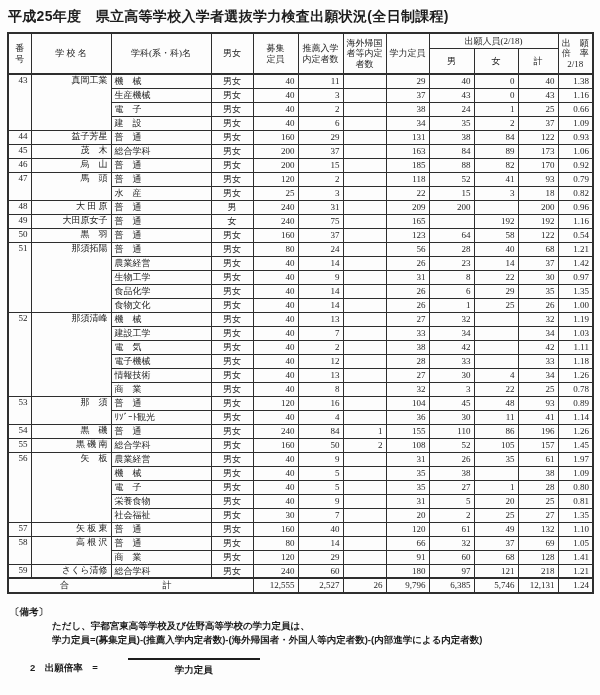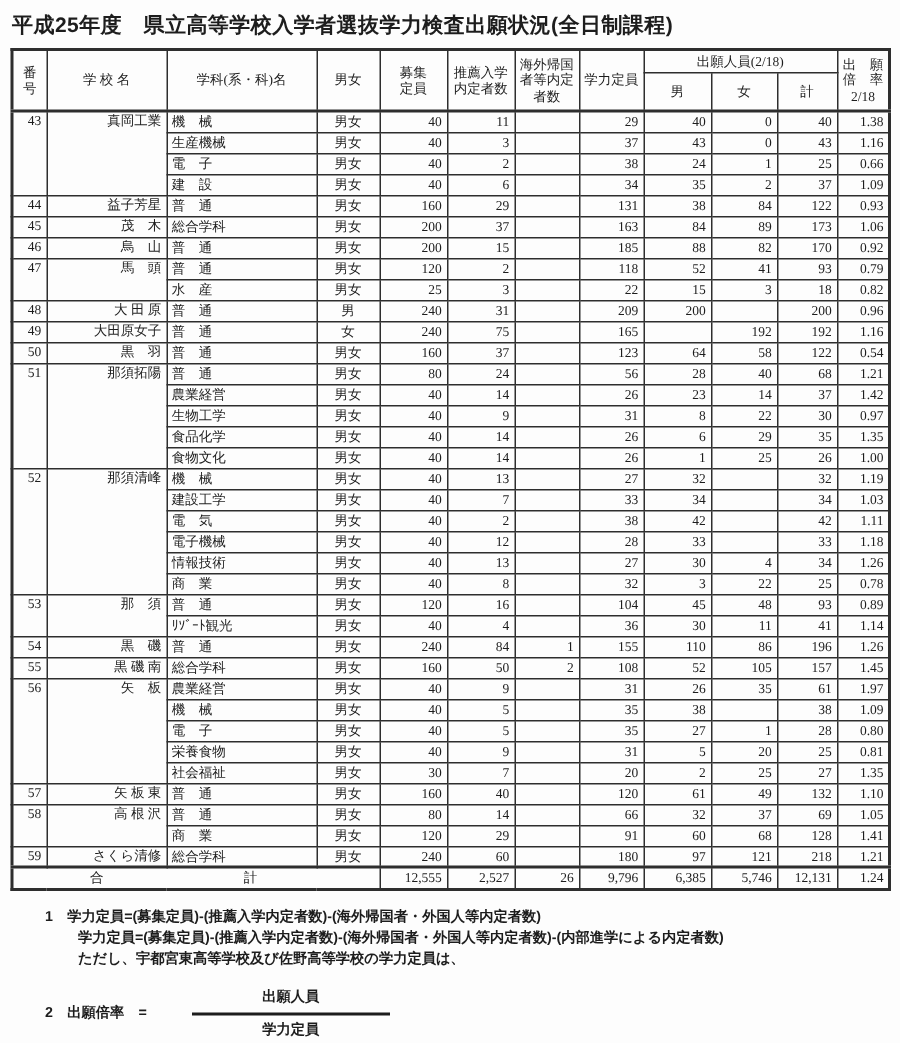--- a/index.html
+++ b/index.html
@@ -612,24 +612,23 @@
         <td class="num b-aca">9,796</td>
         <td class="num b-male">6,385</td>
         <td class="num">5,746</td>
         <td class="num">12,131</td>
         <td class="num b-ratio">1.24</td>
       </tr>
     </tbody>
 </table>
 
 <div class="notes">
-  <div class="n-item1">1　学力定員=(募集定員)-(推薦入学内定者数)-(海外帰国者・外国人等内定者数)</div>
+  <div>〔備考〕</div>
+  <div class="n-sub">ただし、宇都宮東高等学校及び佐野高等学校の学力定員は、</div>
   <div class="n-sub">学力定員=(募集定員)-(推薦入学内定者数)-(海外帰国者・外国人等内定者数)-(内部進学による内定者数)</div>
-  <div class="n-sub">ただし、宇都宮東高等学校及び佐野高等学校の学力定員は、</div>
   <div class="n-frac-row">
     <span>2　出願倍率　=</span>
     <span class="frac">
-      <span class="frac-num" style="display:block">出願人員</span>
       <span class="frac-bar" style="display:block"></span>
       <span class="frac-den" style="display:block">学力定員</span>
     </span>
   </div>
 </div>
 
 </body></html>

